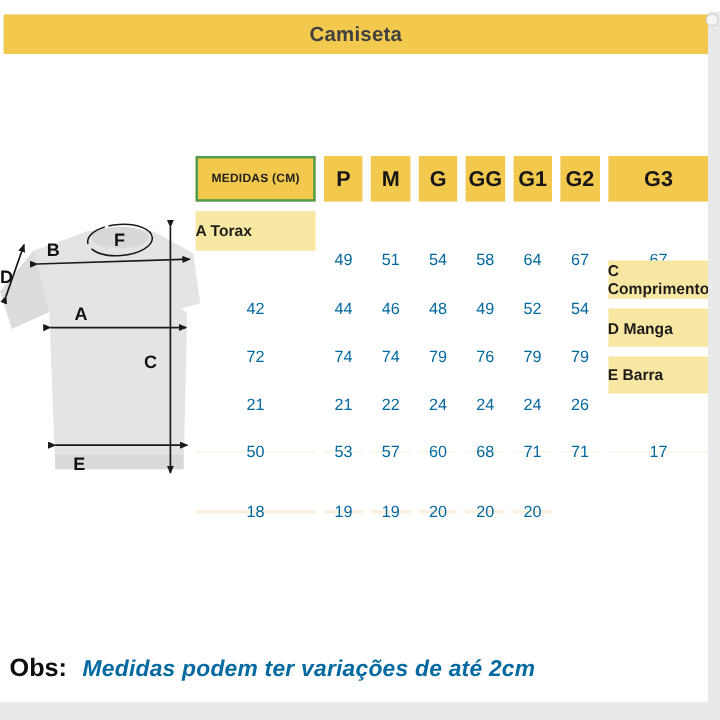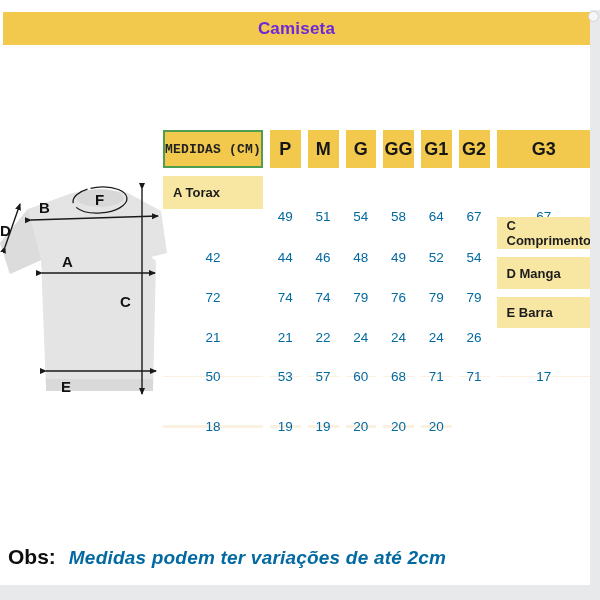--- a/index.html
+++ b/index.html
@@ -6,21 +6,21 @@
   body{
     width:600px;height:600px;position:relative;background:#ffffff;
     font-family:"Liberation Sans", sans-serif;overflow:hidden;
     -webkit-font-smoothing:antialiased;
   }
   
   .banner{
     position:absolute;left:3px;top:12px;width:587px;height:33px;
     background:#F2C94C;display:flex;align-items:center;justify-content:center;
   }
-  .banner-title{font-size:17px;font-weight:bold;color:#6d28d9;letter-spacing:.2px;}
+  .banner-title{font-size:17px;font-weight:bold;color:#404040;letter-spacing:.2px;}
 
   
   .right-strip{position:absolute;left:590px;top:10px;width:10px;height:590px;background:#E8E9EB;}
   .bottom-strip{position:absolute;left:0;top:585px;width:600px;height:15px;background:#E8E9EB;}
   .scroll-dot{
     position:absolute;left:588px;top:11px;width:11px;height:11px;border-radius:50%;
     background:#f6f6f6;border:1px solid #d2d2d2;box-sizing:border-box;
   }
 
   
@@ -29,27 +29,27 @@
   
   .size-table{
     position:absolute;left:163px;top:130px;width:428px;
     display:grid;grid-template-columns:100px repeat(7,1fr);
     grid-template-rows:38px 33px 32px 32px 31px 41px 43px;
     column-gap:7px;row-gap:8px;
   }
   .cell{display:flex;align-items:center;justify-content:center;box-sizing:border-box;}
   .corner{
     background:#F2C94C;border:2px solid #4f9d4f;
-    font-size:13px;font-weight:bold;color:#222;letter-spacing:.2px;font-family:Liberation Mono, monospace;
+    font-size:10px;font-weight:bold;color:#222;letter-spacing:.2px;
   }
   .colhead{
     background:#F2C94C;font-size:18px;font-weight:bold;color:#161616;
   }
   .rowlabel{
-    background:#F8E7A2;justify-content:flex-start;padding-left:10px;
+    background:#F8E7A2;justify-content:flex-start;
     font-size:13px;font-weight:bold;color:#1c1c1c;
   }
   .val{
     background:#FBF1E0;font-size:13.5px;color:#0369a1;margin-top:40px;
   }
 
   
   .note{
     position:absolute;left:8px;top:545px;display:flex;align-items:baseline;gap:13px;
   }

